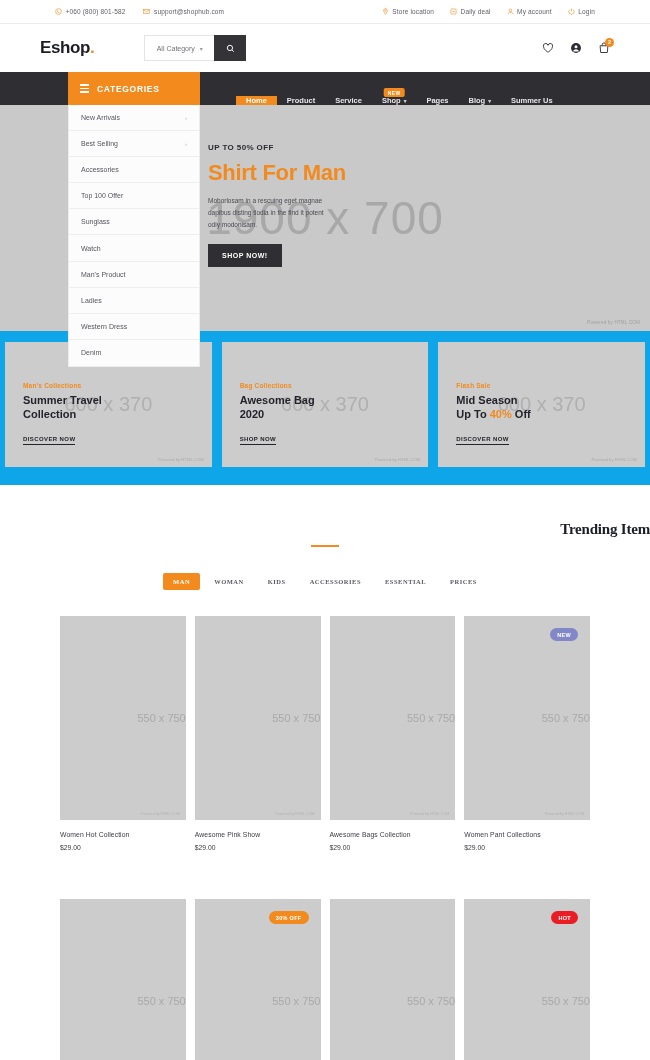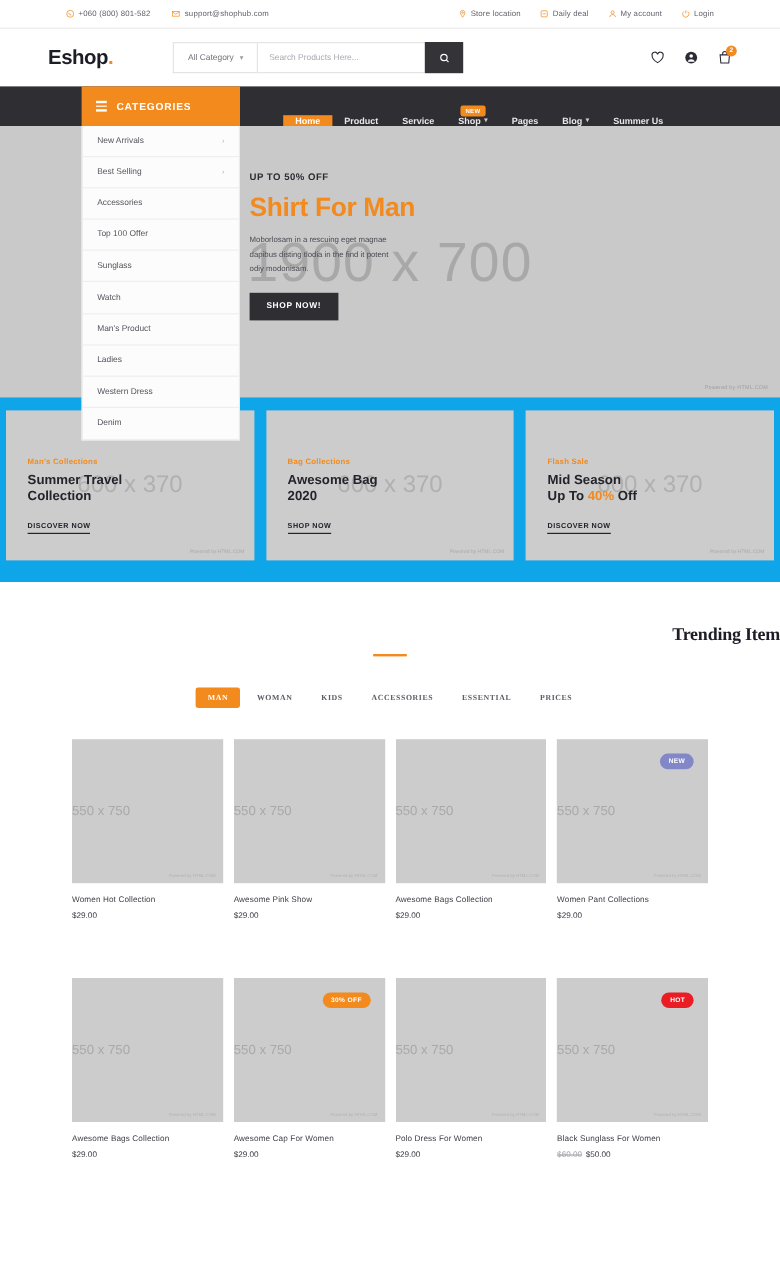--- a/index.html
+++ b/index.html
@@ -135,22 +135,22 @@
   }
   .tab.active { background:#f28a1d; color:#fff; }
 
   
   .grid {
     display:grid; grid-template-columns:repeat(4,1fr); gap:9px;
     padding:26px 60px 0;
   }
   .card { position:relative; }
   .thumb {
-    position:relative; height:120px; background:#cccccc;
-    display:flex; align-items:center; justify-content:flex-start;
+    position:relative; height:204px; background:#cccccc;
+    display:flex; align-items:center; justify-content:flex-end;
     font-size:11px; color:#a9a9a9; user-select:none; cursor:pointer;
   }
   .thumb-powered { position:absolute; right:6px; bottom:4px; font-size:3.6px; color:#b2b2b2; }
   .badge {
     position:absolute; top:12px; right:12px; color:#fff; font-size:5.5px;
     font-weight:700; letter-spacing:.3px; padding:3.5px 7px; border-radius:9px; z-index:2;
   }
   .pname { font-size:6.8px; color:#3b3b45; margin-top:11px; letter-spacing:.1px; }
   .pprice { font-size:6.8px; color:#3b3b45; margin-top:6px; }
   .pold { color:#a6a6ae; text-decoration:line-through; margin-right:3px; }
@@ -223,21 +223,20 @@
   </div>
 
   <div class="header">
     <div class="logo"><span>Eshop</span><span class="dot">.</span></div>
 
     <div class="searchwrap">
       <div class="catsel">
         <span>All Category</span>
         <span class="chev">▾</span>
       </div>
-      <input class="searchinput" type="text" value="" placeholder="Search Products Here..." style="">
       <button class="searchbtn">
         <span><svg viewBox="0 0 16 16" fill="none" stroke="#fff" stroke-width="1.7">
               <circle cx="7" cy="7" r="4.7"></circle>
               <path d="M10.5 10.5l3.3 3.3"></path>
             </svg></span>
       </button>
     </div>
 
     <div class="headicons">
       <span class="hi">

